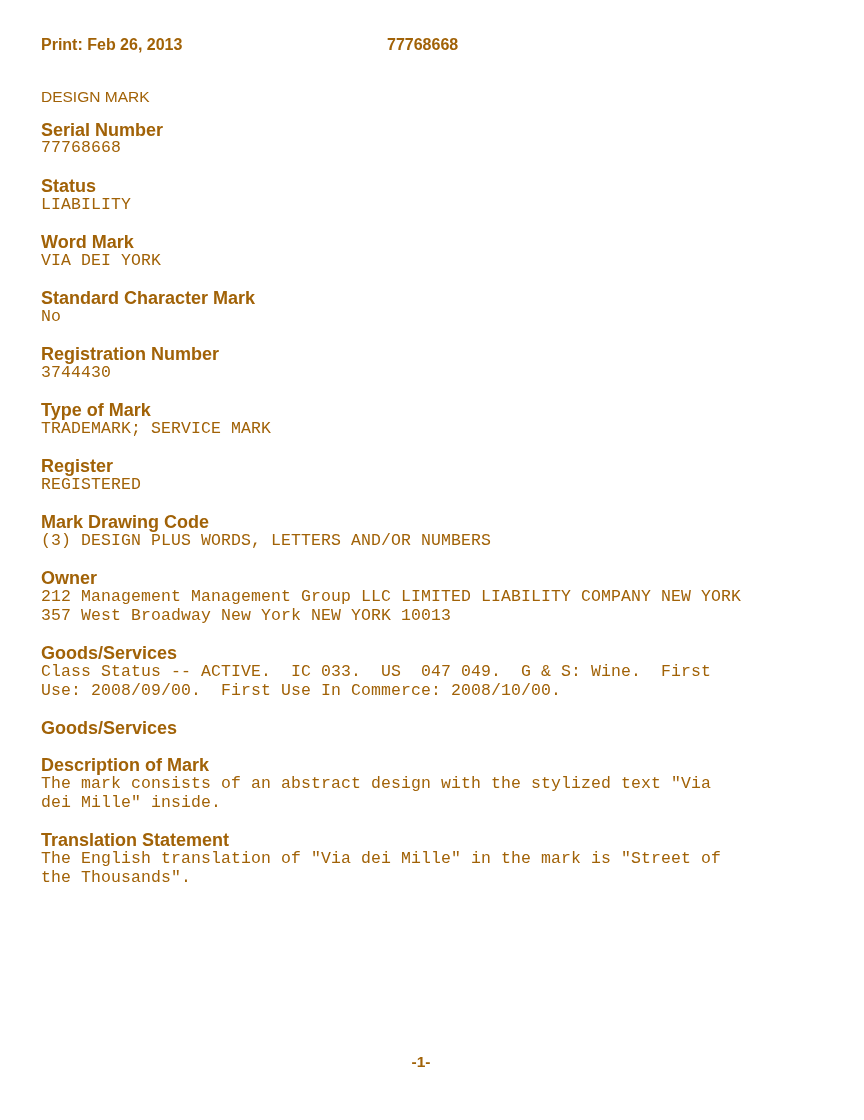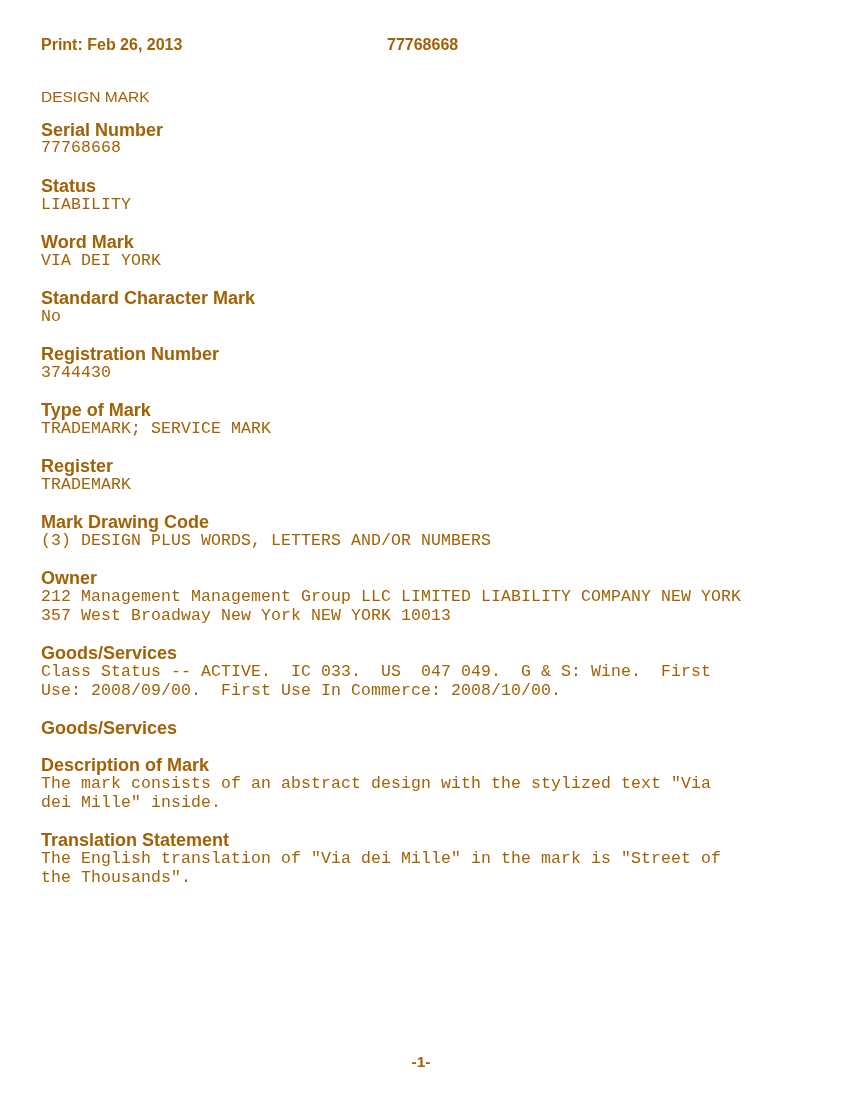--- a/index.html
+++ b/index.html
@@ -113,21 +113,21 @@
   </div>
 
 
   <div class="field">
     <div class="field-label">Type of Mark</div>
     <div class="field-value">TRADEMARK; SERVICE MARK</div>
   </div>
 
   <div class="field">
     <div class="field-label">Register</div>
-    <div class="field-value">TRADEMARK</div>
+    <div class="field-value">REGISTERED</div>
   </div>
 
   <div class="field">
     <div class="field-label">Mark Drawing Code</div>
     <div class="field-value">(3) DESIGN PLUS WORDS, LETTERS AND/OR NUMBERS</div>
   </div>
 
   <div class="field">
     <div class="field-label">Owner</div>
     <div class="field-value">212 Management Management Group LLC LIMITED LIABILITY COMPANY NEW YORK

